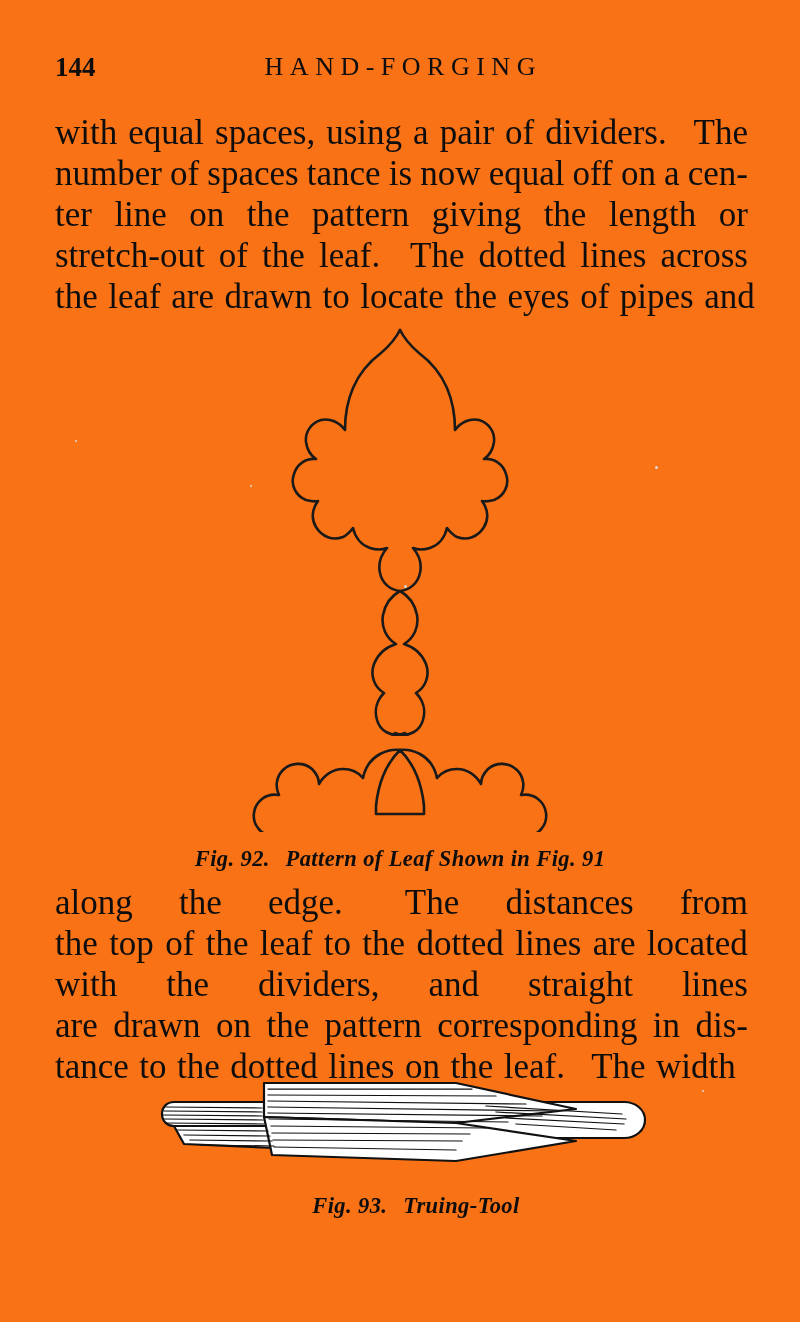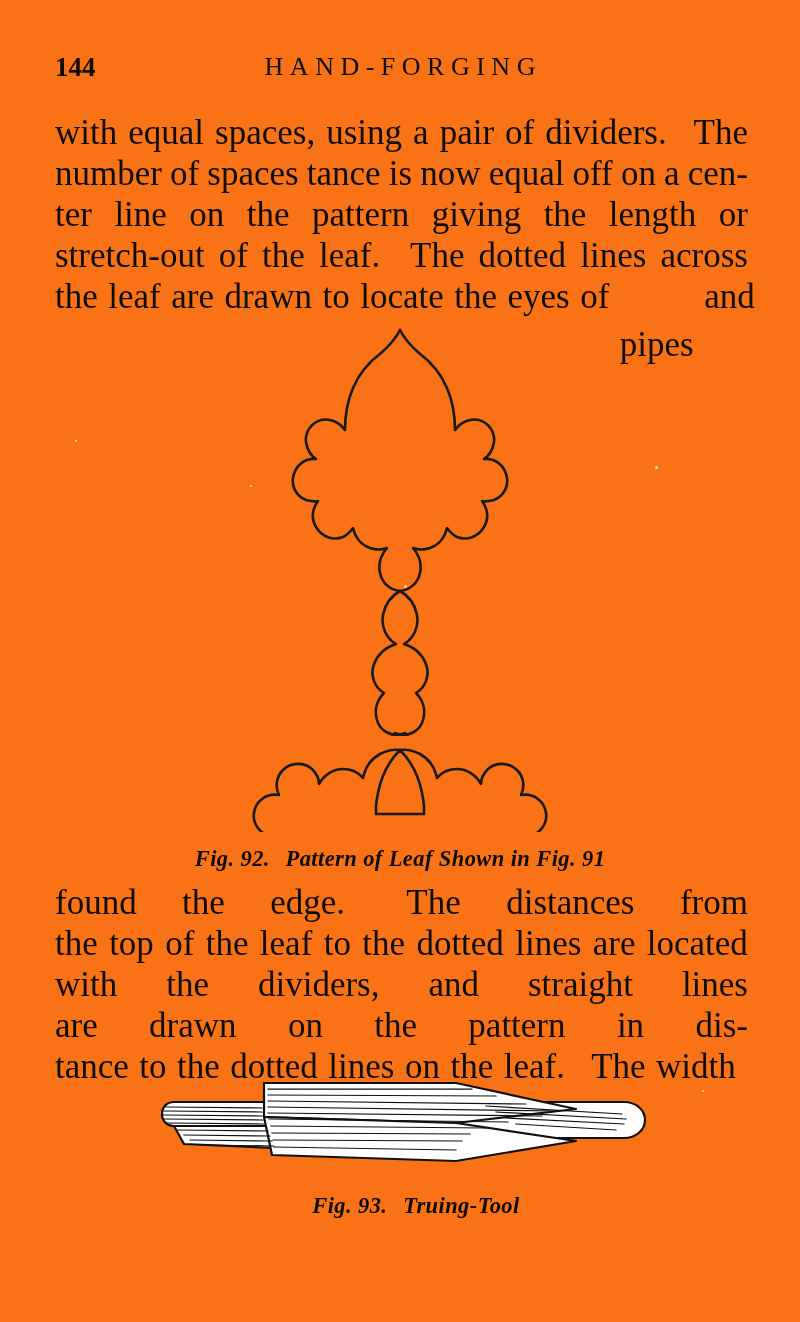--- a/index.html
+++ b/index.html
@@ -180,21 +180,21 @@
     <span class="ln last">
         <span class="w">the</span>
         <span class="w" style="margin-left: 0.3em;">leaf</span>
         <span class="w" style="margin-left: 0.3em;">are</span>
         <span class="w" style="margin-left: 0.3em;">drawn</span>
         <span class="w" style="margin-left: 0.3em;">to</span>
         <span class="w" style="margin-left: 0.3em;">locate</span>
         <span class="w" style="margin-left: 0.3em;">the</span>
         <span class="w" style="margin-left: 0.3em;">eyes</span>
         <span class="w" style="margin-left: 0.3em;">of</span>
-        <span class="w" style="margin-left: 0.3em; margin-top: 48px;">pipes</span>
+        <span class="w" style="margin-left: 0.3em;">pipes</span>
         <span class="w" style="margin-left: 0.3em;">and</span>
       </span>
   </div>
 
   <div class="figure" id="figure-92">
     <svg class="figure-art" width="420" height="515" viewBox="0 0 420 515" xmlns="http://www.w3.org/2000/svg">
       <path fill="none" stroke="#151515" stroke-width="2.6" stroke-linecap="round" stroke-linejoin="round" d="M190 12
                C 186 18 180 22 174 24
                C 166 27 158 31 152 37
                C 145 44 140 52 137 61
@@ -597,21 +597,21 @@
       </g>
     </svg>
 
     <div class="caption">
       <span class="cap-num">Fig. 92.</span><span>Pattern of Leaf Shown in Fig. 91</span>
     </div>
   </div>
 
   <div class="para" id="para-2">
     <span class="ln">
-        <span class="w">found</span>
+        <span class="w">along</span>
         <span class="w">the</span>
         <span class="w" style="margin-right: 0.45em;">edge.</span>
         <span class="w">The</span>
         <span class="w">distances</span>
         <span class="w">from</span>
       </span>
     <span class="ln">
         <span class="w">the</span>
         <span class="w">top</span>
         <span class="w">of</span>
@@ -631,20 +631,21 @@
         <span class="w">and</span>
         <span class="w">straight</span>
         <span class="w">lines</span>
       </span>
     <span class="ln">
         <span class="w">are</span>
         <span class="w">drawn</span>
         <span class="w">on</span>
         <span class="w">the</span>
         <span class="w">pattern</span>
+        <span class="w">corresponding</span>
         <span class="w">in</span>
         <span class="w">dis-</span>
       </span>
     <span class="ln last">
         <span class="w">tance</span>
         <span class="w" style="margin-left: 0.3em;">to</span>
         <span class="w" style="margin-left: 0.3em;">the</span>
         <span class="w" style="margin-left: 0.3em;">dotted</span>
         <span class="w" style="margin-left: 0.3em;">lines</span>
         <span class="w" style="margin-left: 0.3em;">on</span>

